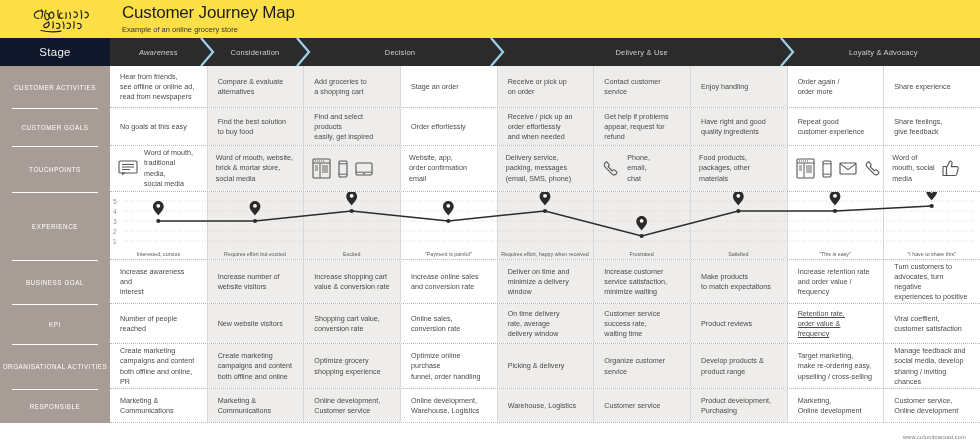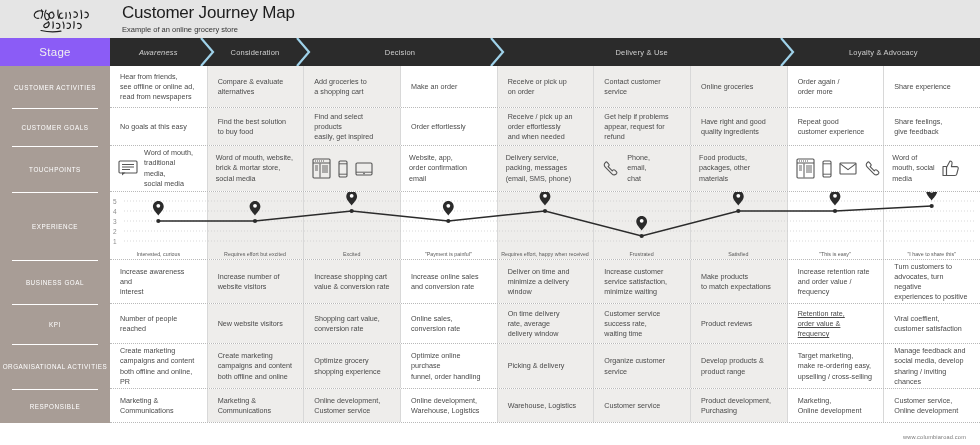--- a/index.html
+++ b/index.html
@@ -6,42 +6,42 @@
   html,body{
     width:980px; height:445px; overflow:hidden;
     font-family:"Liberation Sans", sans-serif;
     background:#ffffff; color:#3a3a3a;
   }
   .page{ position:relative; width:980px; height:445px; background:#fff; }
 
   
   .header{
     position:absolute; left:0; top:0; width:980px; height:38px;
-    background:#e5e5e5;
+    background:#fde047;
   }
   .logo{
     position:absolute; left:25px; top:3px; width:85px; height:32px;
     display:flex; align-items:center; justify-content:center;
   }
   .logo svg{ display:block; }
   .hdr-text{ position:absolute; left:122px; top:3px; }
   .hdr-title{
     font-size:17px; letter-spacing:-.2px; color:#1d1d1d; line-height:20px;
     font-family:"Liberation Sans", sans-serif; font-weight:400;
   }
   .hdr-sub{ font-size:7.5px; color:#333; line-height:11px; margin-top:1px; }
 
   
   .stagebar{
     position:absolute; left:0; top:38px; width:980px; height:28px;
     background:#2b2b2b;
   }
   .stage-left{
     position:absolute; left:0; top:0; width:110px; height:28px;
-    background:#8b5cf6; display:flex; align-items:center; justify-content:center;
+    background:#0f172a; display:flex; align-items:center; justify-content:center;
   }
   .stage-left span{ color:#f0f0f0; font-size:11.5px; letter-spacing:.3px; }
   .stages{ position:absolute; left:110px; top:0; width:870px; height:28px; }
   .stage{
     position:absolute; top:0; height:28px;
     display:flex; align-items:center; justify-content:center;
     color:#cfcfcf; font-size:7.5px; letter-spacing:.2px; text-align:center;
   }
   .chev{
     position:absolute; top:0; width:16px; height:28px; z-index:5; pointer-events:none;
@@ -221,30 +221,30 @@
           <div class="cell" style="left: 0px; width: 96.6667px;">
             <span class="txt">Hear from friends,<br>see offline or online ad,<br>read from newspapers</span>
           </div>
           <div class="cell shaded vline" style="left: 96.6667px; width: 96.6667px;">
             <span class="txt">Compare &amp; evaluate<br>alternatives</span>
           </div>
           <div class="cell shaded vline" style="left: 193.333px; width: 96.6667px;">
             <span class="txt">Add groceries to<br>a shopping cart</span>
           </div>
           <div class="cell vline" style="left: 290px; width: 96.6667px;">
-            <span class="txt">Make an order</span>
+            <span class="txt">Stage an order</span>
           </div>
           <div class="cell shaded vline" style="left: 386.667px; width: 96.6667px;">
             <span class="txt">Receive or pick up<br>on order</span>
           </div>
           <div class="cell shaded vline" style="left: 483.333px; width: 96.6667px;">
             <span class="txt">Contact customer<br>service</span>
           </div>
           <div class="cell shaded vline" style="left: 580px; width: 96.6667px;">
-            <span class="txt">Online groceries</span>
+            <span class="txt">Enjoy handling</span>
           </div>
           <div class="cell vline" style="left: 676.667px; width: 96.6667px;">
             <span class="txt">Order again /<br>order more</span>
           </div>
           <div class="cell vline" style="left: 773.333px; width: 96.6667px;">
             <span class="txt">Share experience</span>
           </div>
         </div>
         <div class="row" style="height: 38px;">
           <div class="cell" style="left: 0px; width: 96.6667px;">

